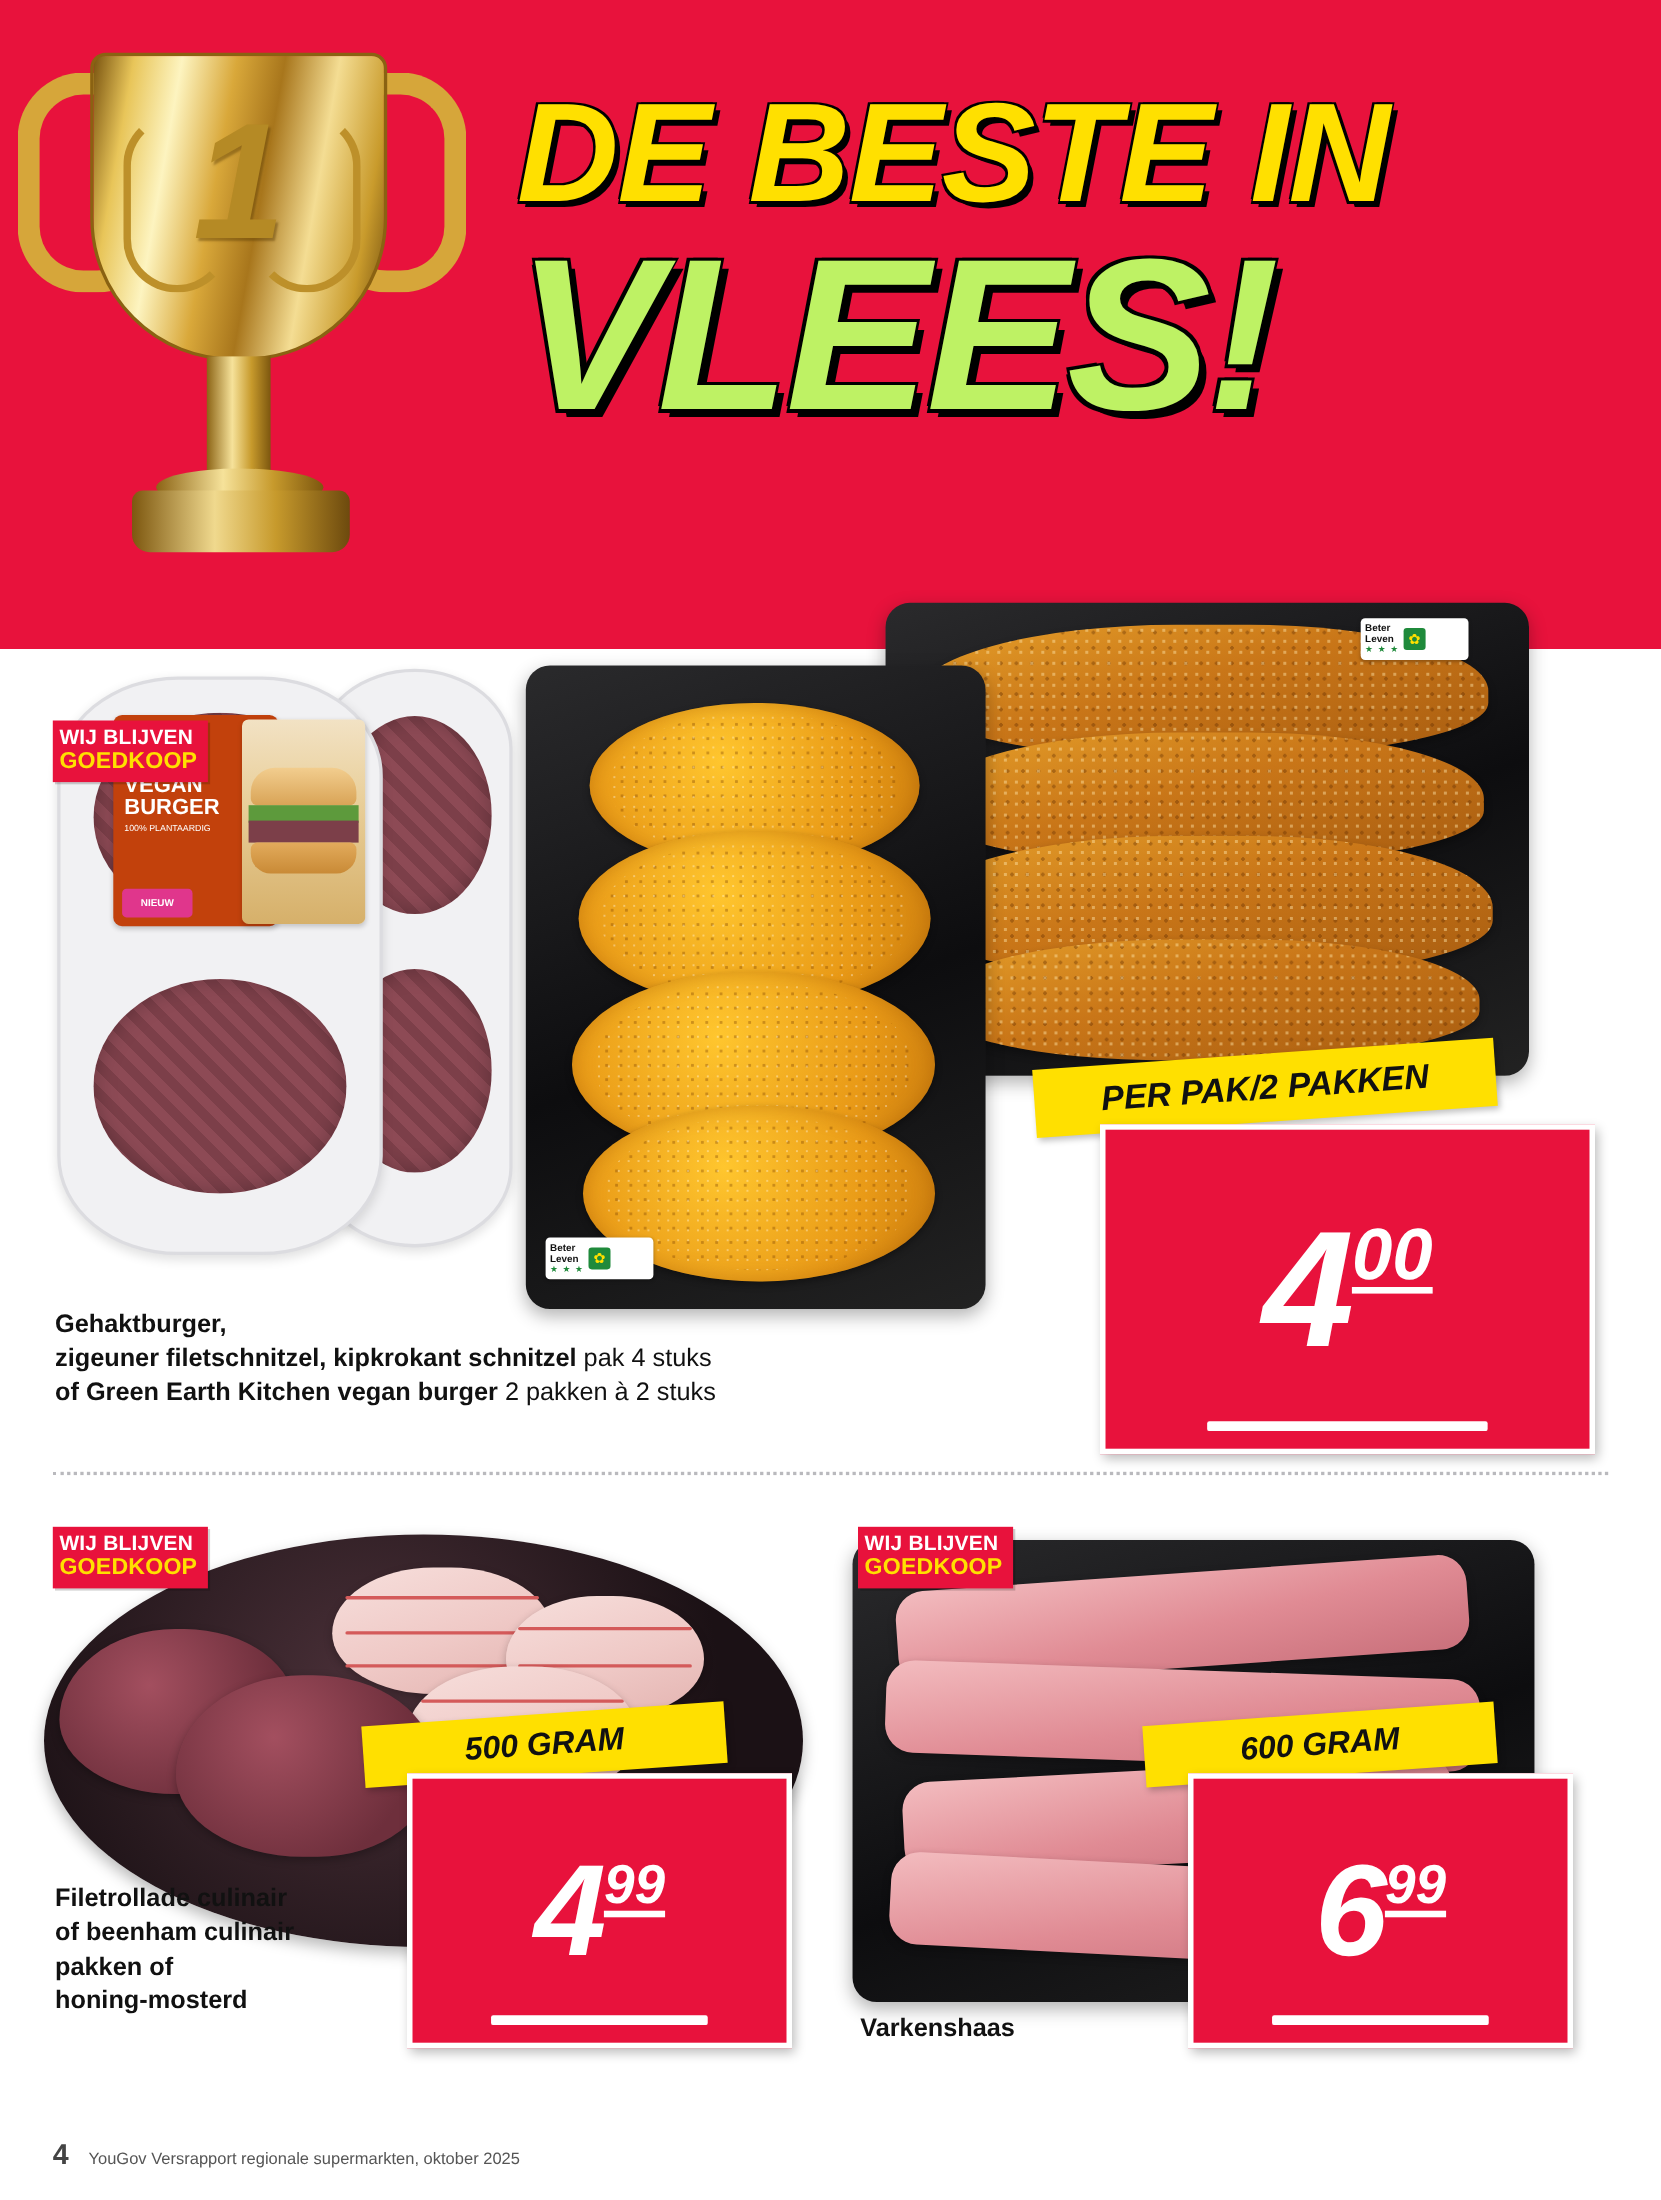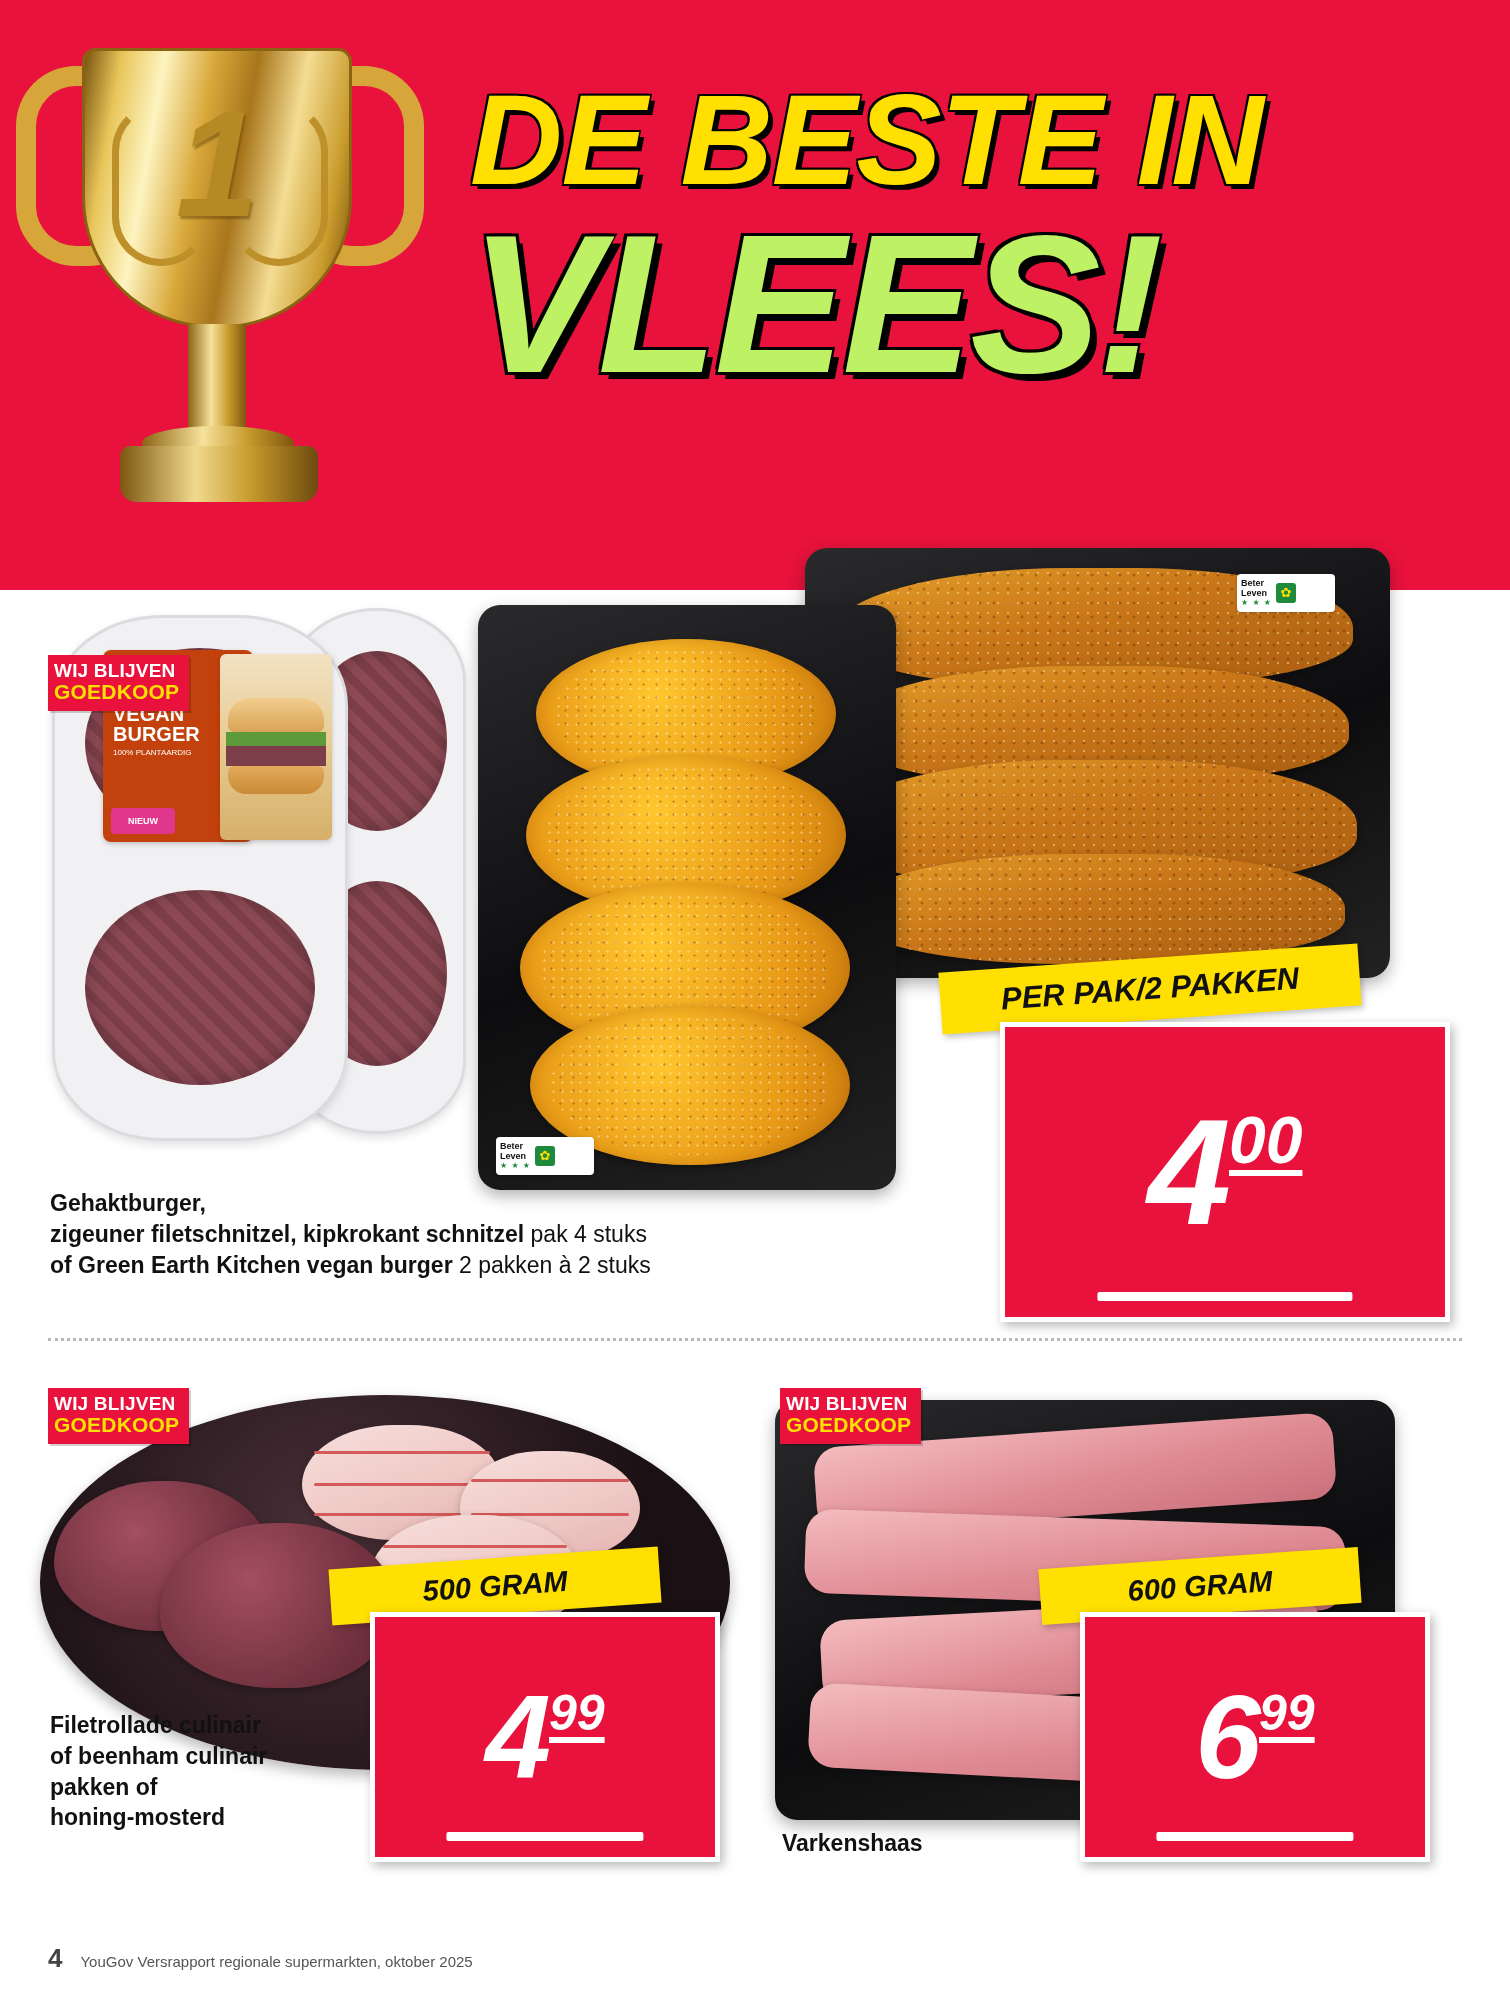--- a/index.html
+++ b/index.html
@@ -208,21 +208,20 @@
   
   .beterleven {
     position: absolute;
     background: #ffffff;
     border-radius: 4px;
     box-shadow: 0 1px 3px rgba(0,0,0,.25);
     display: flex;
     align-items: center;
     padding: 3px 4px;
     box-sizing: border-box;
-    margin-top: 12px;
   }
   .bl-text { font-size: 9px; font-weight: bold; color: #111; line-height: 1.05; }
   .bl-stars { font-size: 8px; color: #1f8a3b; letter-spacing: 1px; }
   .bl-mark {
     width: 20px; height: 20px; margin-left: 4px;
     background: #1f8a3b; border-radius: 3px;
     color: #ffe000; font-size: 13px; text-align: center; line-height: 20px;
   }
 
   

